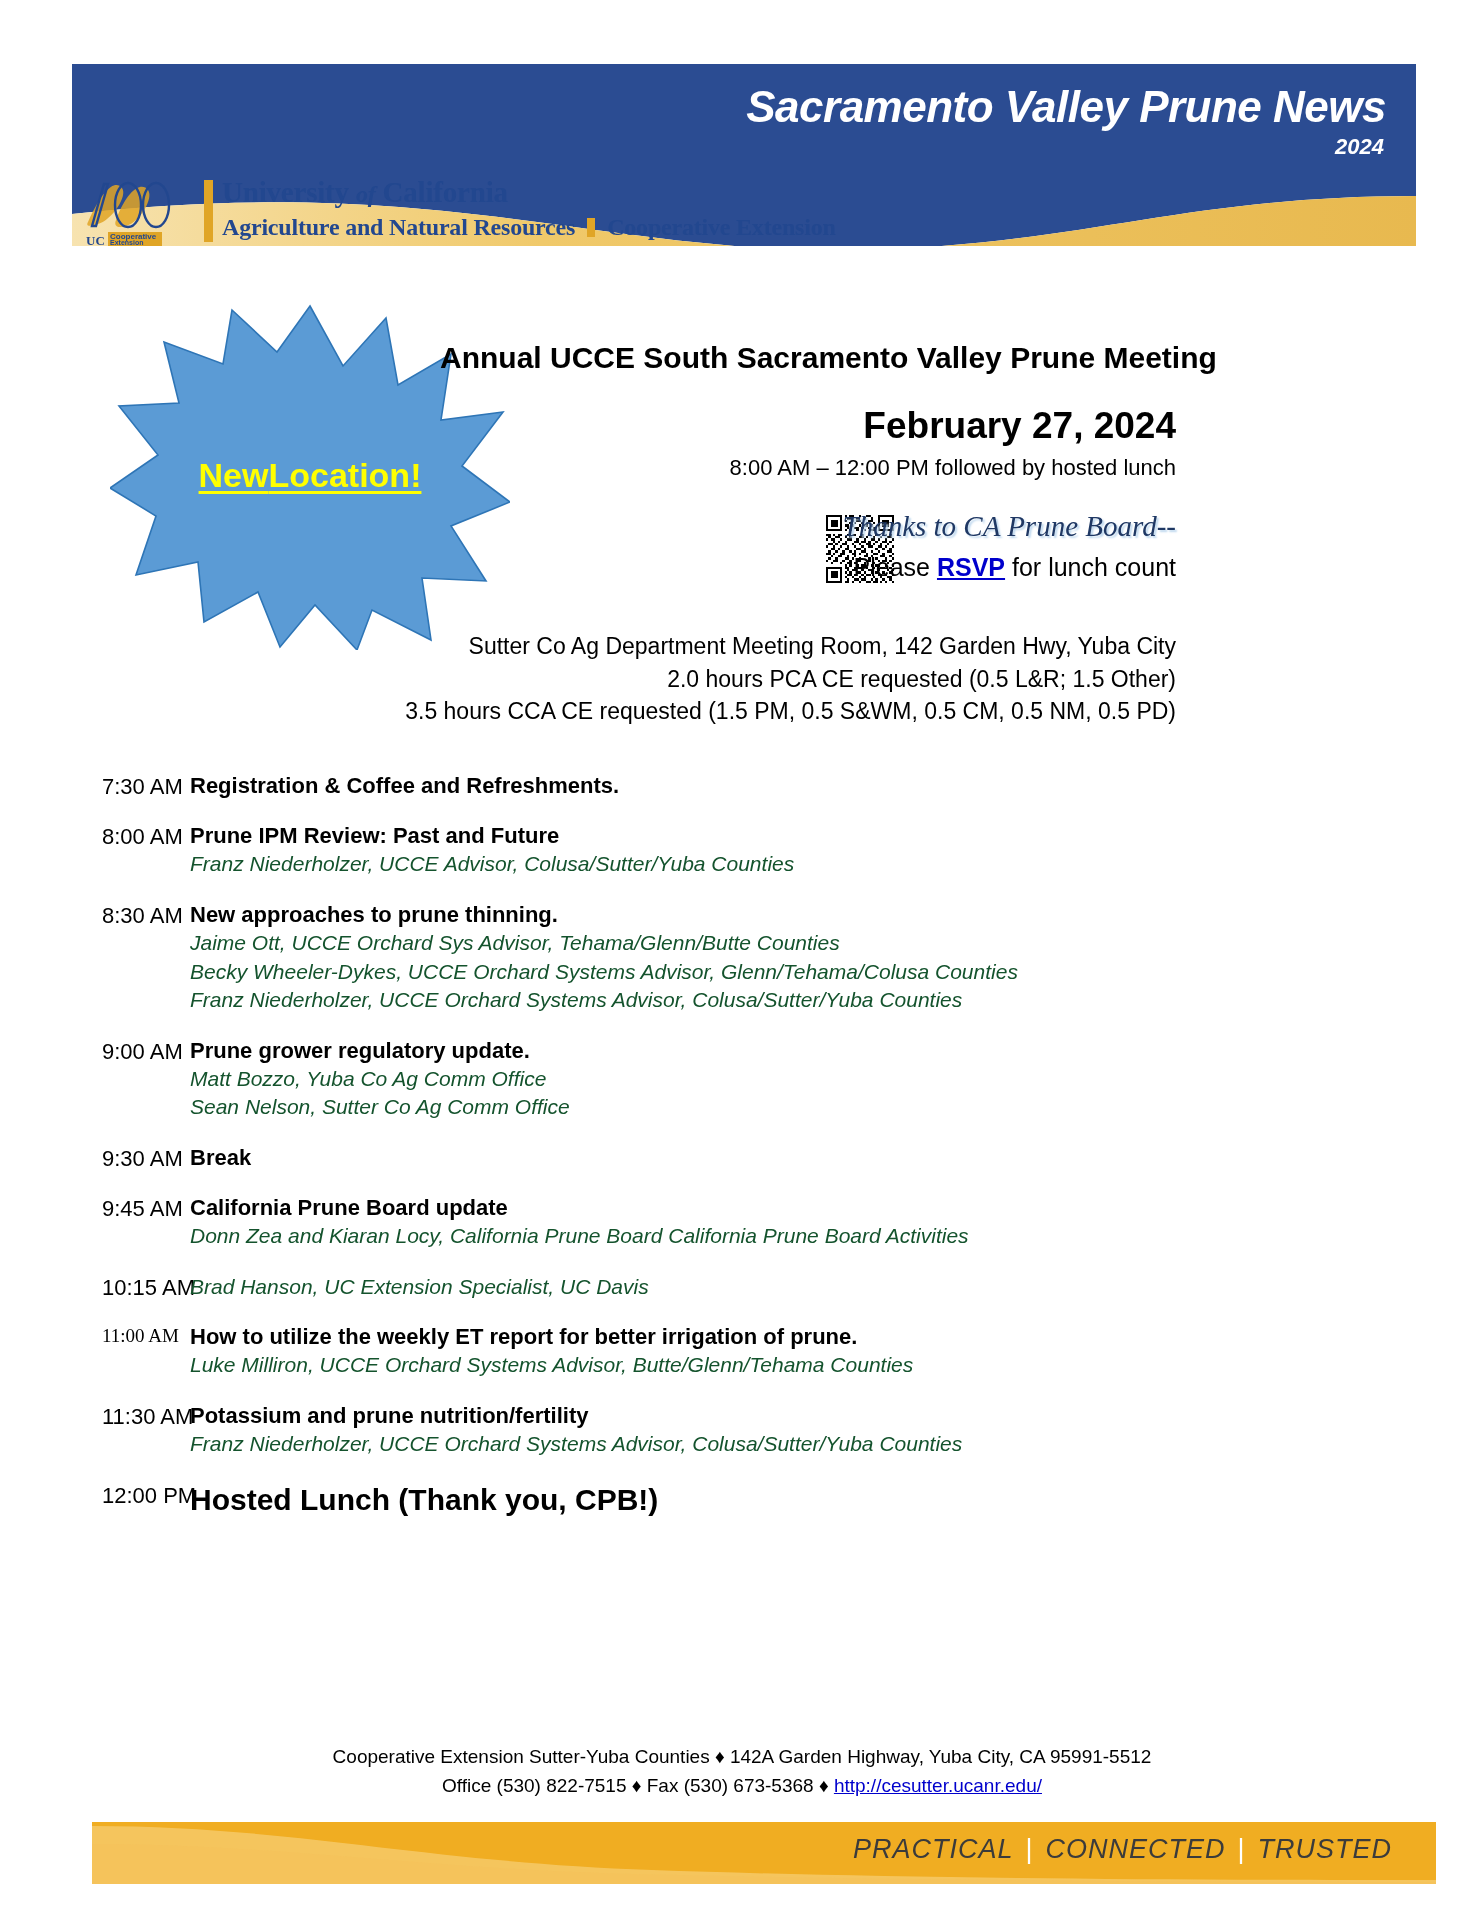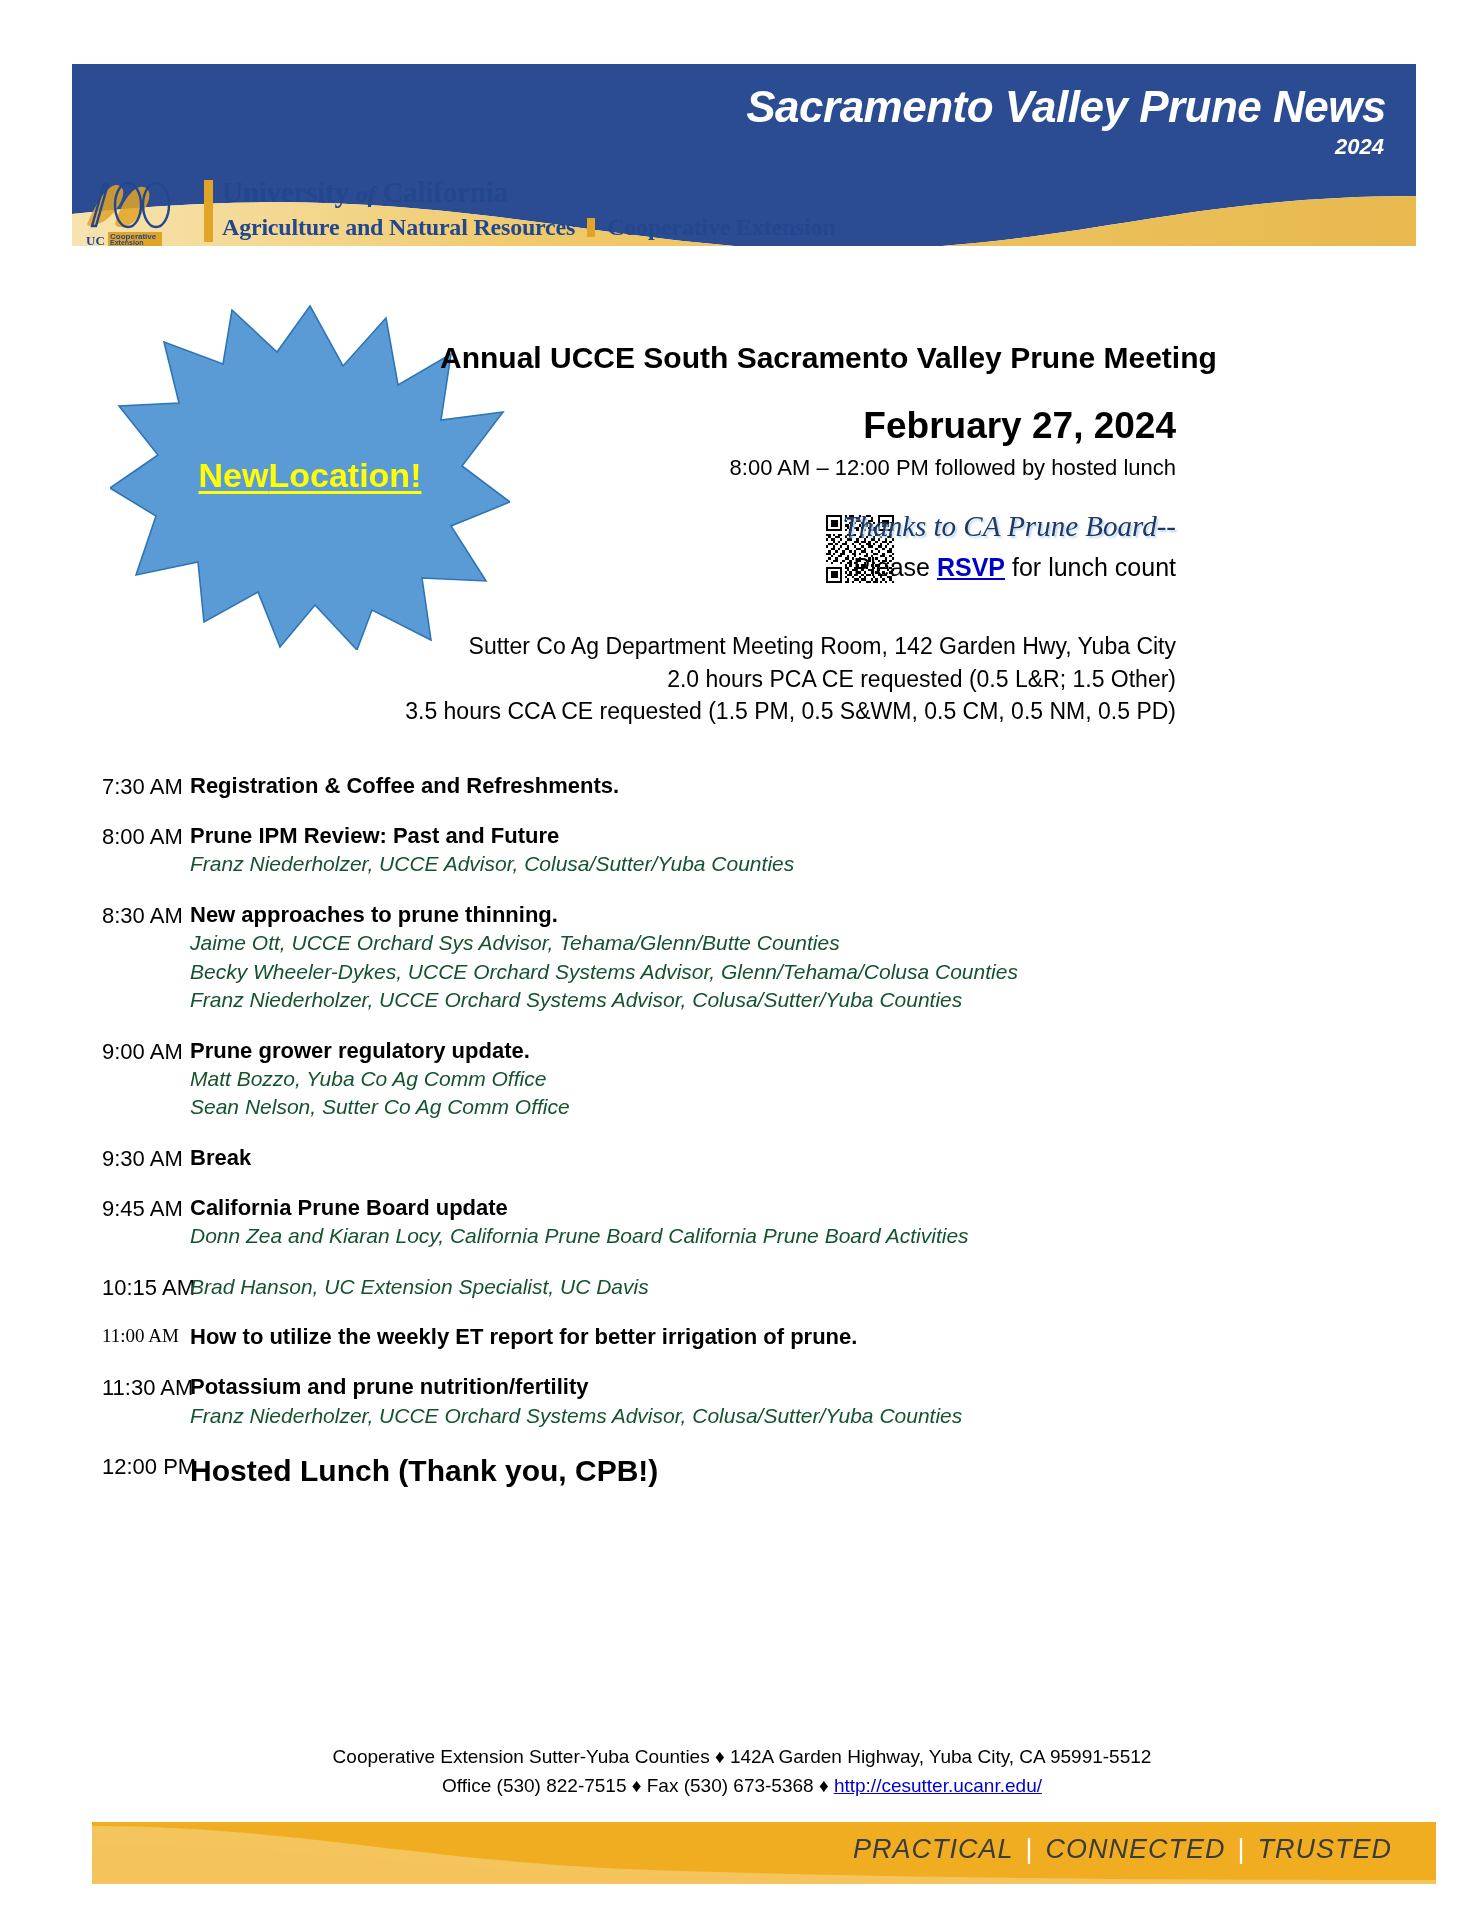--- a/index.html
+++ b/index.html
@@ -651,20 +651,21 @@
       <div class="agenda-row">
         <div class="agenda-time">10:15 AM</div>
         <div class="agenda-body">
           <div class="agenda-speaker">Brad Hanson, UC Extension Specialist, UC Davis</div>
         </div>
       </div>
       <div class="agenda-row">
         <div class="agenda-time serif">11:00 AM</div>
         <div class="agenda-body">
           <div class="agenda-topic">How to utilize the weekly ET report for better irrigation of prune.</div>
+          <div class="agenda-speaker">Luke Milliron, UCCE Orchard Systems Advisor, Butte/Glenn/Tehama Counties</div>
         </div>
       </div>
       <div class="agenda-row">
         <div class="agenda-time">11:30 AM</div>
         <div class="agenda-body">
           <div class="agenda-topic">Potassium and prune nutrition/fertility</div>
           <div class="agenda-speaker">Franz Niederholzer, UCCE Orchard Systems Advisor, Colusa/Sutter/Yuba Counties</div>
         </div>
       </div>
       <div class="agenda-row">

